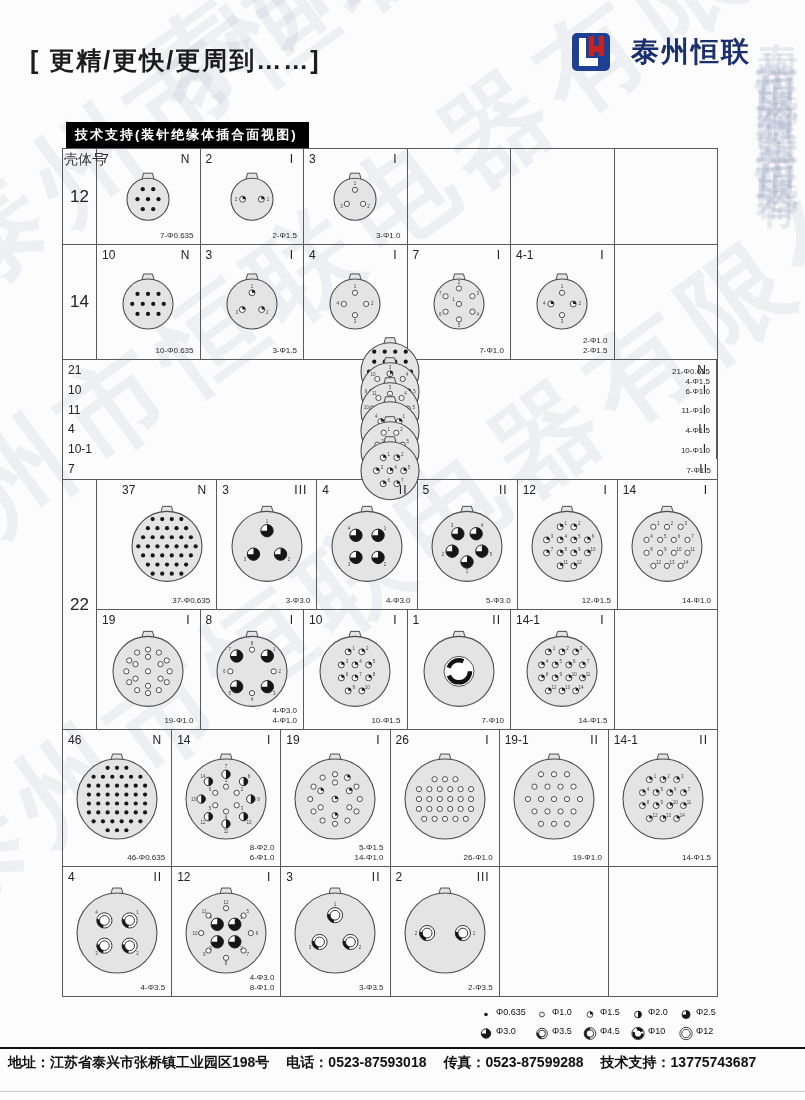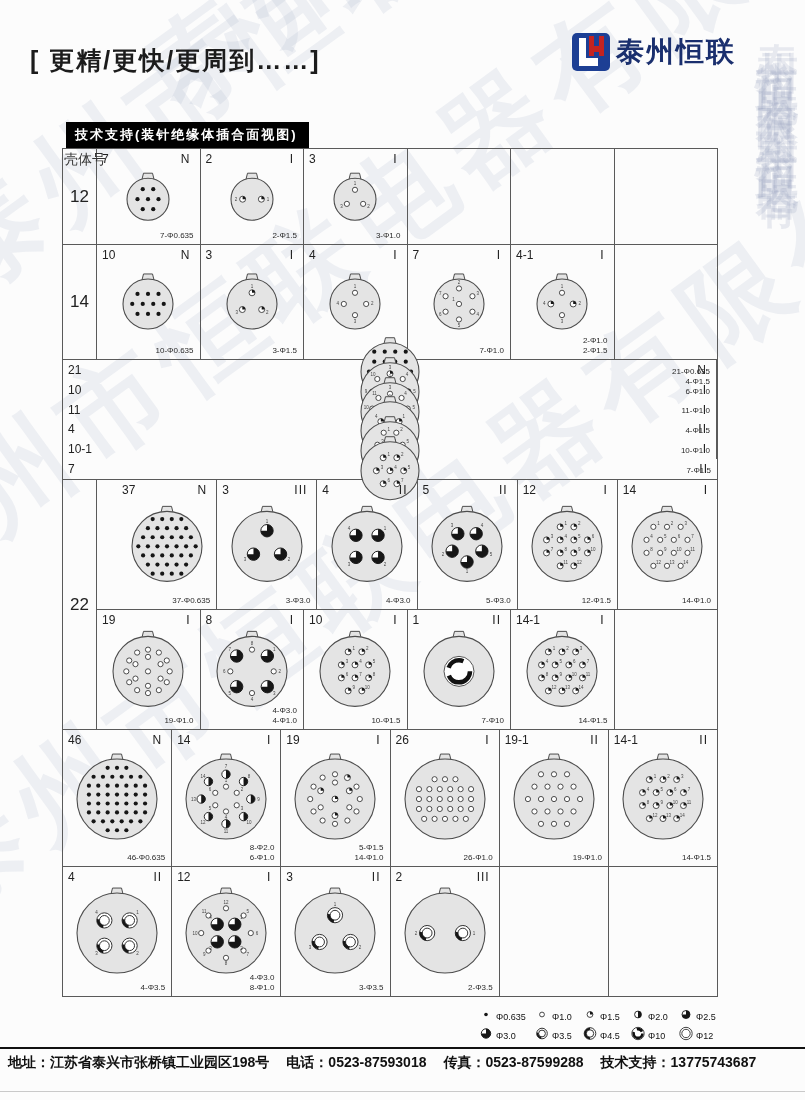--- a/index.html
+++ b/index.html
@@ -5,21 +5,21 @@
   html,body{margin:0;padding:0}
   body{width:805px;height:1100px;position:relative;background:#fcfcfc;overflow:hidden;
        font-family:"Liberation Sans","DejaVu Sans",sans-serif;color:#1a1a1a}
   .wm{position:absolute;z-index:0;font-weight:bold;white-space:nowrap;pointer-events:none}
   .wm-diag{font-size:104px;color:rgba(148,162,192,.14);letter-spacing:14px;
            transform:rotate(-36deg);transform-origin:left top}
   .wm-vert{writing-mode:vertical-rl;font-size:42px;letter-spacing:8px;color:rgba(148,162,192,.20)}
   .slogan{position:absolute;left:30px;top:44px;font-size:25px;font-weight:bold;
           letter-spacing:2px;z-index:2;color:#1c1c1c}
   .brandbox{position:absolute;left:571px;top:32px;display:flex;align-items:center;z-index:2}
-  .brand-name{font-size:28px;font-weight:bold;color:#1a2f6e;letter-spacing:2px;margin-left:5px}
+  .brand-name{font-size:28px;font-weight:bold;color:#1a2f6e;letter-spacing:2px;margin-left:20px}
   .sec-title{position:absolute;left:66px;top:122px;background:#000;color:#fff;font-size:13px;
              font-weight:bold;padding:4px 11px 4px 9px;letter-spacing:2px;z-index:2}
   .ctable{position:absolute;left:62px;top:148px;width:656px;z-index:1;border:1px solid #5a5a5a;box-sizing:border-box}
   .band{display:flex}
   .band + .band{border-top:1px solid #5a5a5a}
   .shell-cell{width:34px;min-width:34px;border-right:1px solid #5a5a5a;position:relative;
               display:flex;align-items:center;justify-content:center;box-sizing:border-box}
   .shell-num{font-size:17px;color:#222}
   .corner{position:absolute;top:2px;left:1px;font-size:14px;color:#333;letter-spacing:0;white-space:nowrap}
   .band-rows{flex:1;display:flex;flex-direction:column}
@@ -27,21 +27,21 @@
   .trow + .trow{border-top:1px solid #5a5a5a}
   .tcell{flex:1 1 0;position:relative;box-sizing:border-box}
   .tcell:not(:last-child){border-right:1px solid #5a5a5a}
   .cell-num{position:absolute;top:3px;left:5px;font-size:12px;color:#222}
   .cell-var{position:absolute;top:3px;right:9px;font-size:12px;color:#222;letter-spacing:1px}
   .cell-label{position:absolute;bottom:3px;right:6px;font-size:8px;line-height:1.25;
               text-align:right;color:#2a2a2a;white-space:nowrap}
   svg.conn{position:absolute;left:50%;top:50%;transform:translate(-50%,-53%)}
   .legend{position:absolute;left:478px;top:1005px;z-index:2;font-size:9px;color:#111}
   .lrow{display:flex;align-items:center;height:19px}
-  .litem{display:flex;align-items:flex-end;width:48px}
+  .litem{display:flex;align-items:flex-start;width:48px}
   .litem:first-child{width:56px}
   .litem svg{margin-right:2px;flex:none}
   .footer-line{position:absolute;left:0;top:1047px;width:805px;height:2px;background:#111;z-index:2}
   .footer{position:absolute;left:8px;top:1054px;font-size:14px;font-weight:bold;z-index:2;color:#111}
   .footer span{margin-right:17px}
   .bottom-strip{position:absolute;left:0;top:1091px;width:805px;height:1px;background:#c9c9c9}
 </style>
 </head>
 <body>
 

